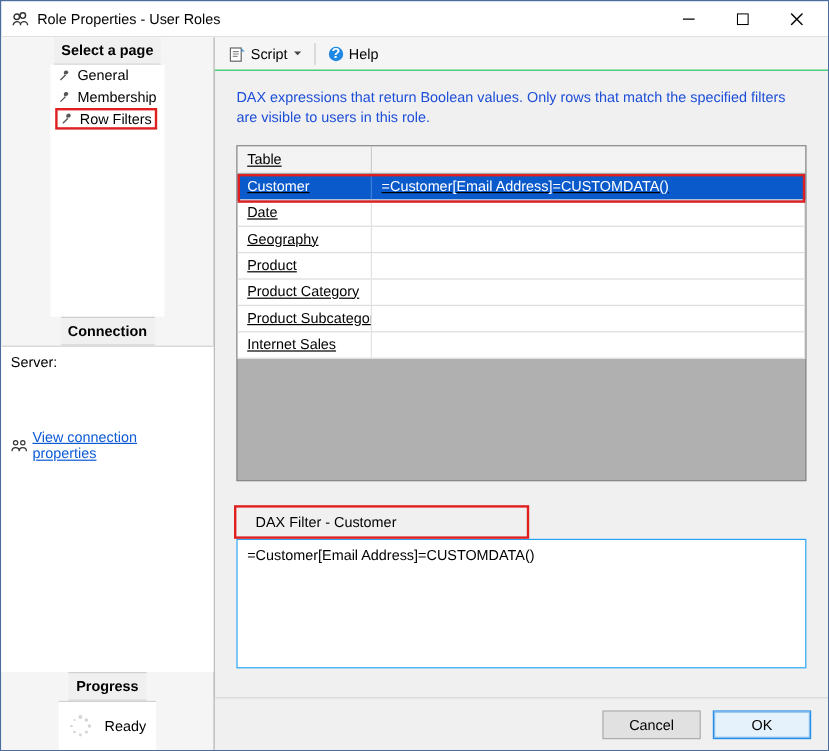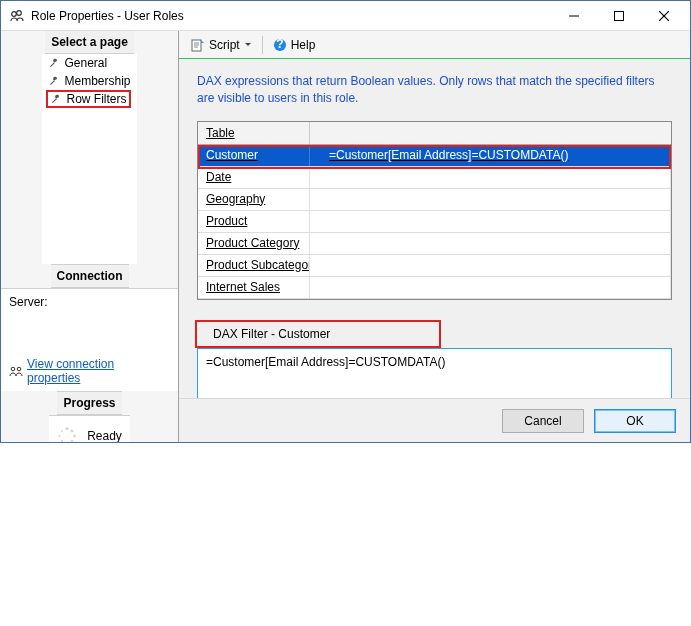--- a/index.html
+++ b/index.html
@@ -1,17 +1,17 @@
 <!DOCTYPE html>
 <html><head>
 <meta charset="utf-8">
 <style>
 * { box-sizing: border-box; margin: 0; padding: 0; font-family: "Segoe UI", Tahoma, sans-serif; font-size: 12px; }
 body { background: #fff; }
-.window { width: 691px; height: 443px; border: 1px solid #4a6d9e; display: flex; flex-direction: column; background: #fff; }
+.window { width: 691px; height: 626px; border: 1px solid #4a6d9e; display: flex; flex-direction: column; background: #fff; }
 .titlebar { height: 30px; display: flex; align-items: center; padding: 0 4px 0 8px; border-bottom: 1px solid #e0e0e0; }
 .titlebar .icon { width: 16px; height: 16px; margin-right: 6px; }
 .titlebar .title { flex: 1; }
 .titlebar .winbtn { width: 45px; height: 28px; display: flex; align-items: center; justify-content: center; color: #000; }
 .body { flex: 1; display: flex; overflow: hidden; }
 .leftpane { width: 178px; border-right: 1px solid #a0a0a0; display: flex; flex-direction: column; background: #f5f5f5; align-items: center; }
 .section-header { font-weight: bold; padding: 4px 6px; border-bottom: 1px solid #d0d0d0; background: #f0f0f0; }
 .nav { background: #fff; flex: 0 0 auto; min-height: 210px; }
 .nav-item { display: flex; align-items: center; padding: 2px 6px; gap: 4px; }
 .nav-item .wrench { width: 12px; height: 12px; }
@@ -27,21 +27,21 @@
 .toolbar .sep { width: 1px; height: 18px; background: #c8c8c8; margin: 0 4px; }
 .toolbar .tb-btn { display: flex; align-items: center; gap: 4px; padding: 2px 4px; }
 .content { flex: 1; padding: 14px 18px 8px 18px; display: flex; flex-direction: column; overflow: hidden; }
 .desc { margin-bottom: 14px; line-height: 1.4; color: #1d4ed8; }
 .grid-wrap { border: 1px solid #888; background: #b0b0b0; height: 280px; display: flex; flex-direction: column; text-decoration: underline; }
 .grid-head { display: flex; background: #f3f3f3; border-bottom: 1px solid #aaa; }
 .grid-head div { padding: 4px 8px; border-right: 1px solid #ccc; }
 .col-table { width: 112px; flex: 0 0 112px; }
 .col-dax { flex: 1; }
 .grid-body { background: #fff; }
-.grid-row { display: flex; border-bottom: 1px solid #ddd; height: 22px; align-items: stretch; gap: 11px; }
+.grid-row { display: flex; border-bottom: 1px solid #ddd; height: 22px; align-items: stretch; }
 .grid-row > div { padding: 3px 8px; border-right: 1px solid #e2e2e2; overflow: hidden; white-space: nowrap; }
 .grid-row.selected { background: #0a5acb; color: #fff; }
 .grid-row.selected > div { border-right-color: #3e7edb; }
 .row-highlight { position: absolute; border: 2px solid #e02020; pointer-events: none; }
 .grid-rel { position: relative; }
 .filter-section { margin-top: 22px; position: relative; }
 .filter-label { padding: 3px 16px; }
 .filter-label-wrap { position: absolute; top: -2px; left: -2px; border: 2px solid #e02020; padding: 2px 0; width: 246px; }
 .filter-box { border: 1px solid #2aa3f0; background: #fff; height: 108px; padding: 6px 8px; margin-top: 4px; }
 .footer { height: 44px; border-top: 1px solid #d8d8d8; display: flex; align-items: center; justify-content: flex-end; padding: 0 14px; gap: 10px; background: #f0f0f0; }

